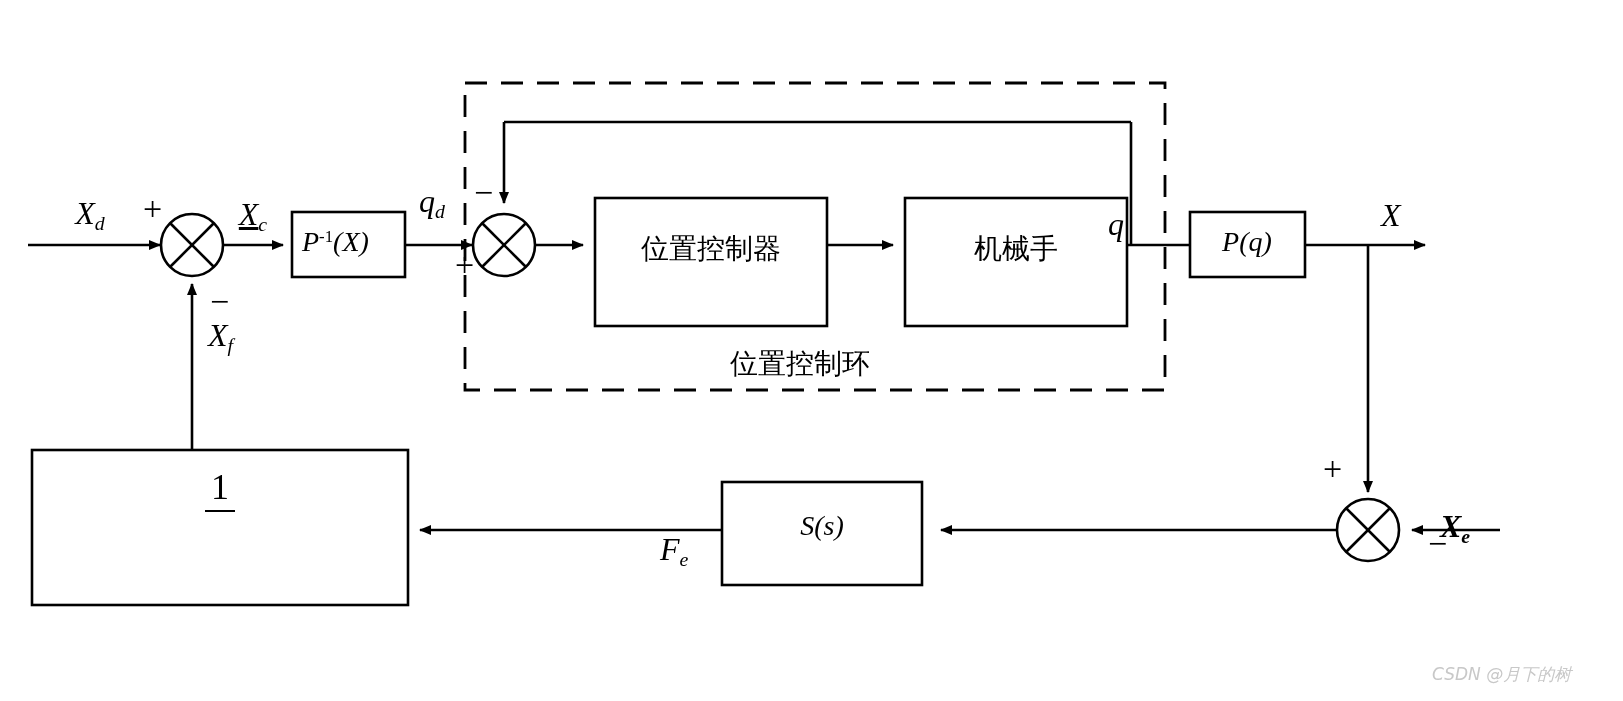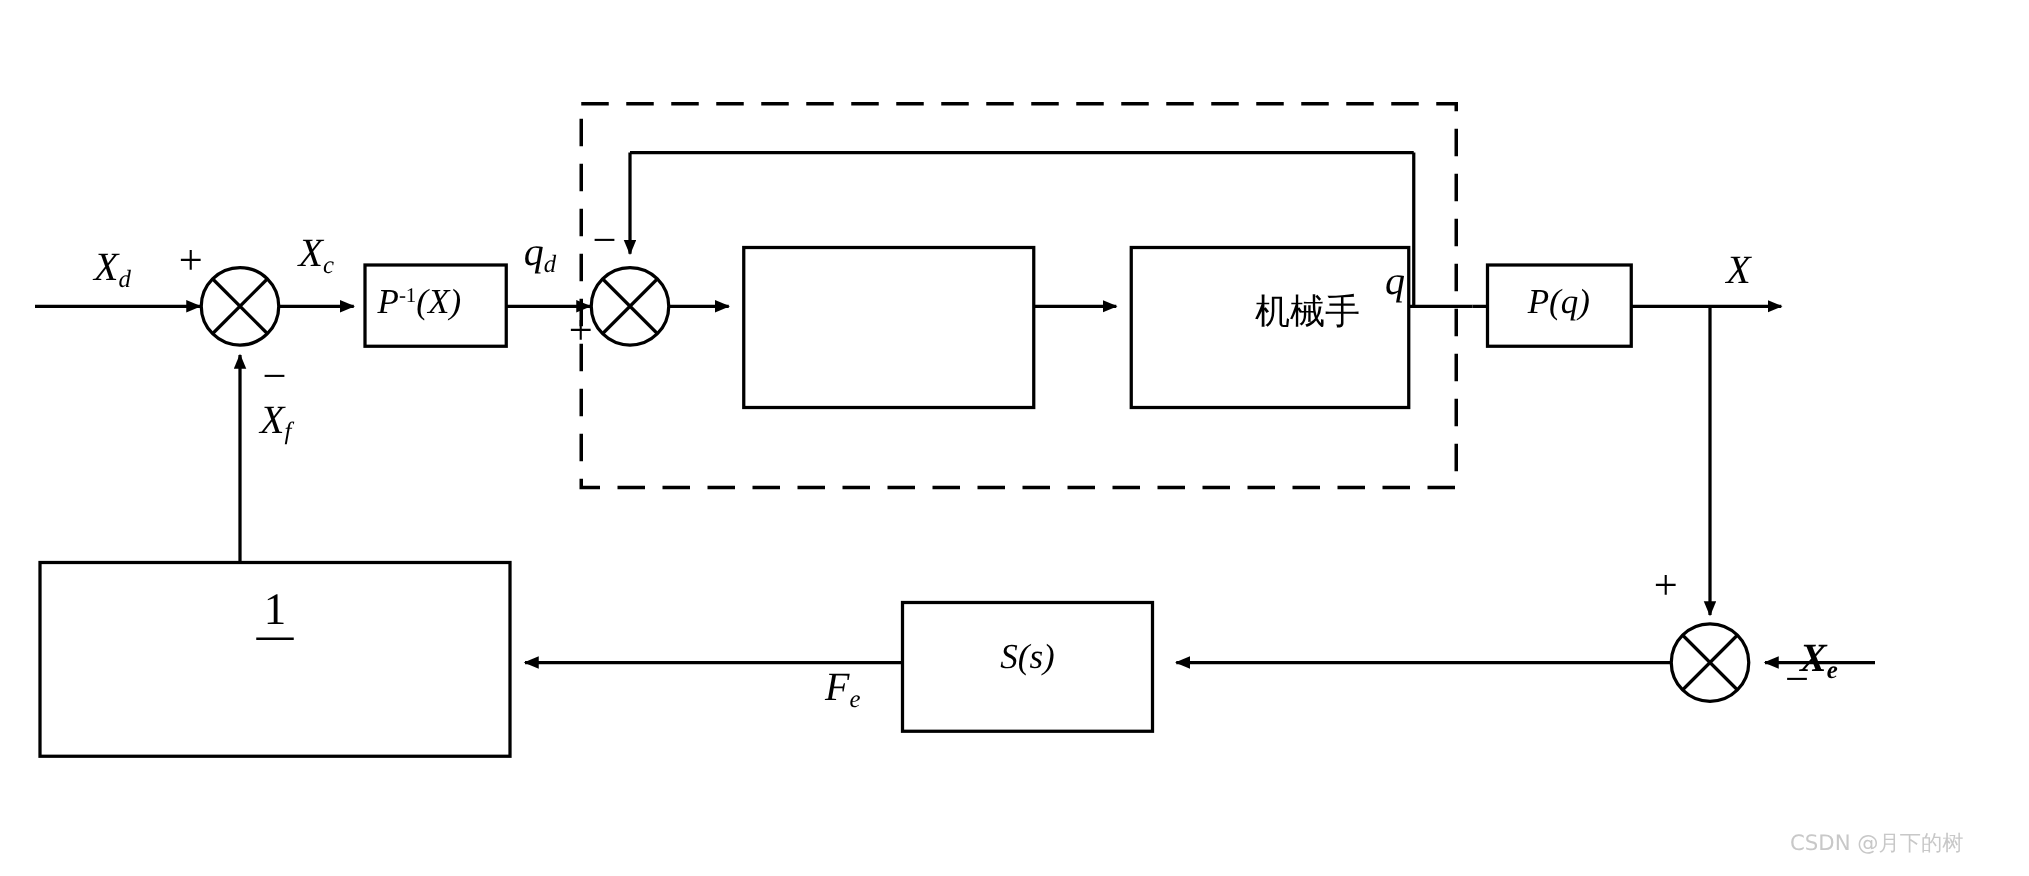--- a/index.html
+++ b/index.html
@@ -163,21 +163,21 @@
 
     </g>
   </svg>
 
   <div class="lbl varlabel mathital center-x" style="left:90px; top:195px;">
     <span>X</span><span class="sub">d</span>
   </div>
 
   <div class="lbl sign" style="left:143px; top:192px;">+</div>
 
-  <div class="lbl varlabel mathital center-x" style="left:253px; top:184px;">
+  <div class="lbl varlabel mathital center-x" style="left:253px; top:196px;text-decoration:underline;">
     <span>X</span><span class="sub">c</span>
   </div>
 
   <div class="lbl blocktext mathital" style="left:302px; top:226px;">
     <span>P</span><span class="sup">-1</span><span>(X)</span>
   </div>
 
   <div class="lbl varlabel mathital center-x" style="left:432px; top:183px;">
     <span>q</span><span class="sub">d</span>
   </div>
@@ -185,29 +185,31 @@
   <div class="lbl sign" style="left:474px; top:176px;">−</div>
 
   <div class="lbl sign" style="left:455px; top:248px;">+</div>
 
   <div class="lbl sign" style="left:210px; top:285px;">−</div>
 
   <div class="lbl varlabel mathital" style="left:208px; top:317px;">
     <span>X</span><span class="sub">f</span>
   </div>
 
-
-  <div class="lbl blocktext cjk center-x" style="left:1016px; top:230px;margin-left:30px;">机械手</div>
+  <div class="lbl blocktext cjk center-x" style="left:711px; top:230px;">位置控制器</div>
+
+  <div class="lbl blocktext cjk center-x" style="left:1016px; top:230px;">机械手</div>
 
   <div class="lbl varlabel mathital" style="left:1108px; top:206px;">q</div>
 
   <div class="lbl blocktext mathital center-x" style="left:1247px; top:226px;">P(q)</div>
 
   <div class="lbl varlabel mathital" style="left:1381px; top:197px;">X</div>
 
+  <div class="lbl blocktext cjk center-x" style="left:800px; top:345px;">位置控制环</div>
 
   <div class="lbl sign" style="left:1323px; top:452px;">+</div>
 
   <div class="lbl varlabel mathital" style="left:1440px; top:508px;font-weight:bold;">
     <span>X</span><span class="sub">e</span>
   </div>
 
   <div class="lbl sign" style="left:1428px; top:527px;">−</div>
 
   <div class="lbl blocktext mathital center-x" style="left:822px; top:510px;">S(s)</div>
@@ -216,15 +218,15 @@
     <span>F</span><span class="sub">e</span>
   </div>
 
   <div class="lbl center-x" style="left:220px; top:466px;">
     <span class="frac">
       <span class="num">1</span>
     </span>
   </div>
 
 
-  <div class="lbl watermark" style="left:1432px; top:663px;">CSDN @月下的树</div>
+  <div class="lbl watermark" style="left:1432px; top:663px;font-style:italic;">CSDN @月下的树</div>
 
 </div>
 
 </body></html>

